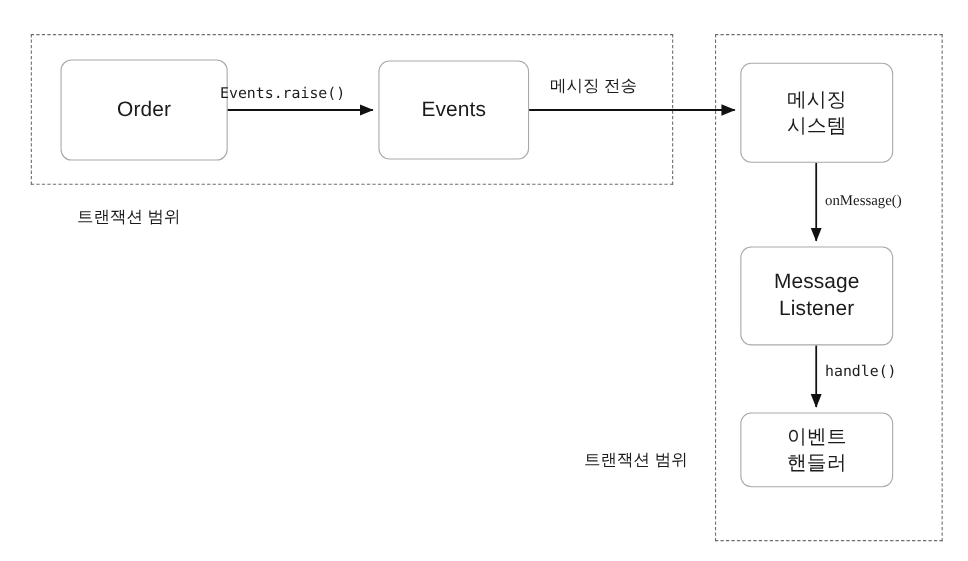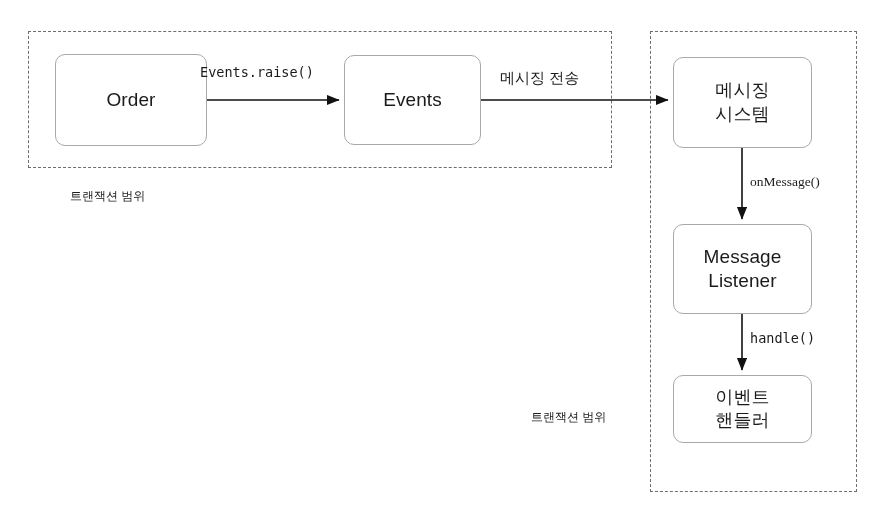--- a/index.html
+++ b/index.html
@@ -46,21 +46,21 @@
     font-size: 19px;
     letter-spacing: .1px;
   }
   .node.kr .node-label {
     font-size: 18px;
   }
 
   
   .scope-label {
     position: absolute;
-    font-size: 12px;
+    font-size: 15px;
     color: #1b1b1b;
     white-space: nowrap;
   }
   .edge-label {
     position: absolute;
     font-size: 14.5px;
     color: #1b1b1b;
     white-space: nowrap;
   }
   .edge-label.mono {
@@ -122,21 +122,21 @@
   <div class="node" id="message-listener" style="left:673px; top:224px; width:139px; height:90px;">
     <span class="node-label">Message
 Listener</span>
   </div>
 
   <div class="node kr" id="event-handler" style="left:673px; top:375px; width:139px; height:68px;">
     <span class="node-label">이벤트
 핸들러</span>
   </div>
 
-  <div class="edge-label mono" style="left:200px; top:64px;">Events.raise()</div>
+  <div class="edge-label mono" style="left:200px; top:77px;">Events.raise()</div>
 
   <div class="edge-label kr" style="left:500px; top:69px;">메시징 전송</div>
 
   <div class="edge-label mono" style="left:750px; top:174px;font-family:Liberation Serif, serif;">onMessage()</div>
 
   <div class="edge-label mono" style="left:750px; top:330px;">handle()</div>
 
   <div class="scope-label" style="left:70px; top:188px;">트랜잭션 범위</div>
 
   <div class="scope-label" style="left:531px; top:409px;">트랜잭션 범위</div>

